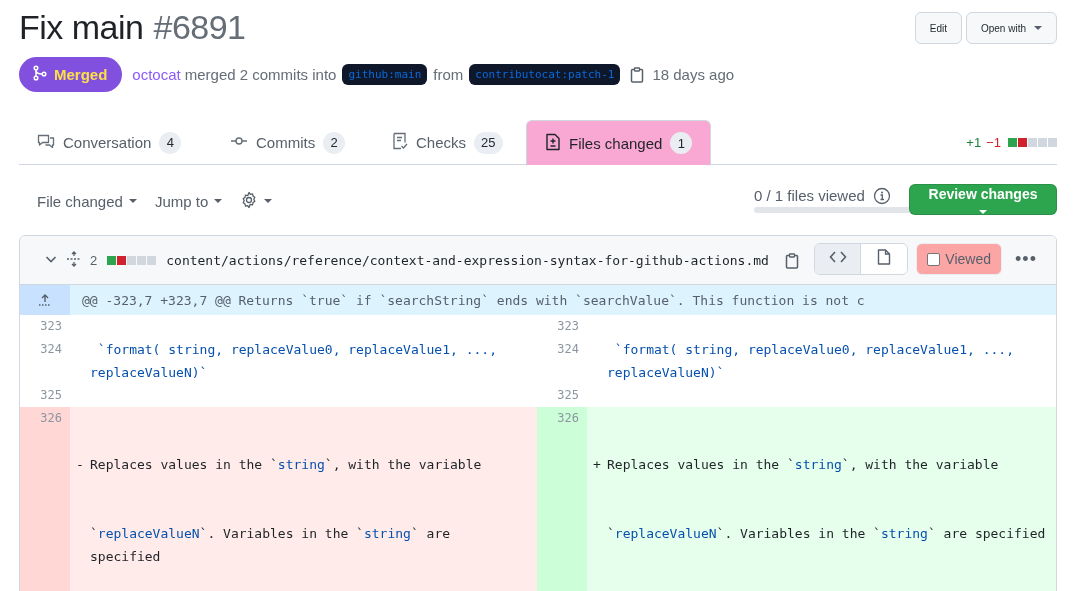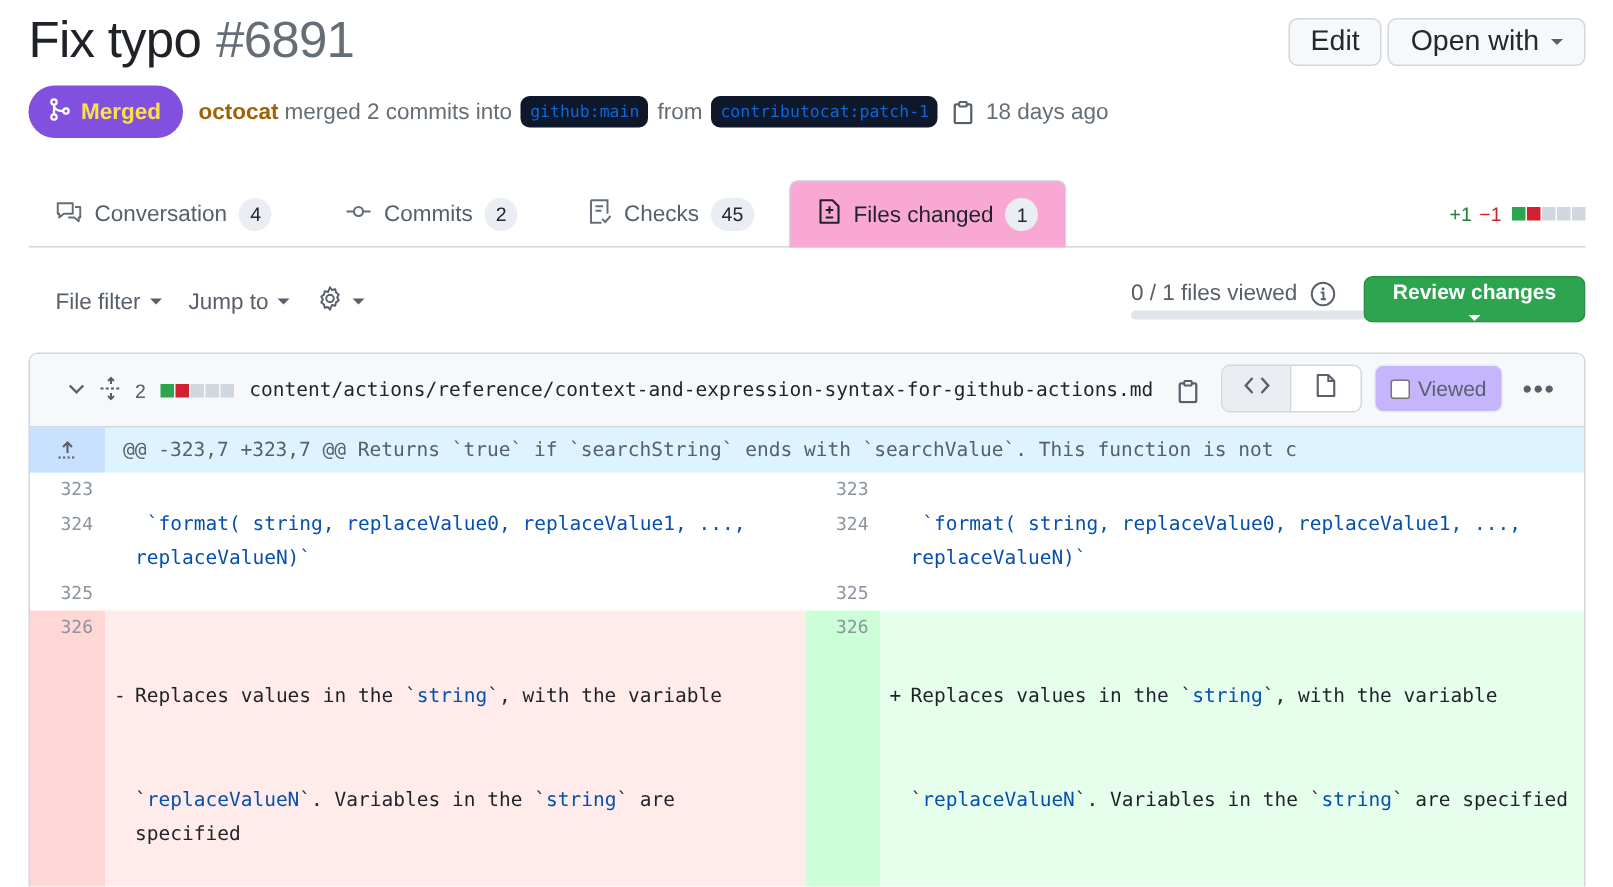--- a/index.html
+++ b/index.html
@@ -13,31 +13,31 @@
   .mono { font-family: "DejaVu Sans Mono", "Liberation Mono", monospace; }
 
   
   .title-row { position: absolute; left: 19px; top: 8px; display: flex; align-items: baseline; }
   .pr-title { font-size: 34px; font-weight: 400; color: #1f2328; letter-spacing: -0.5px; }
   .pr-number { font-size: 34px; font-weight: 300; color: #656d76; margin-left: 10px; letter-spacing: -0.5px; }
 
   .header-actions { position: absolute; right: 18px; top: 12px; display: flex; gap: 4px; }
   .btn {
     height: 32px; padding: 0 14px; border: 1px solid #d0d7de; border-radius: 6px;
-    background: #f6f8fa; font-size: 19px; color: #24292f; display: flex; align-items: center; gap: 8px;
+    background: #f6f8fa; font-size: 10px; color: #24292f; display: flex; align-items: center; gap: 8px;
     cursor: pointer;
   }
   .caret { width: 0; height: 0; border-left: 4px solid transparent; border-right: 4px solid transparent; border-top: 4px solid currentColor; display: inline-block; }
 
   .meta-row { position: absolute; left: 19px; top: 57px; display: flex; align-items: center; height: 35px; font-size: 15px; color: #656d76; }
   .state-badge {
     background: #8250df; color: #fde047; border-radius: 18px; height: 35px; padding: 0 15px 0 13px;
     display: flex; align-items: center; gap: 6px; font-weight: 700; font-size: 15px; margin-right: 10px;
   }
-  .meta-row .author { font-weight: 700; color: #a16207; margin-right: 4px; }
+  .meta-row .author { font-weight: 400; color: #8b5cf6; margin-right: 4px; }
   .branch {
     font-size: 11px; background: #0f172a; color: #0969da; border-radius: 6px; padding: 4px 6px; margin: 0 6px;
   }
   .copy-icon { margin: 0 8px 0 4px; display: inline-flex; }
 
   
   .tabs { position: absolute; left: 19px; top: 120px; width: 1038px; height: 45px; border-bottom: 1px solid #d0d7de; }
   .tab {
     position: absolute; top: 0; height: 45px; display: flex; align-items: center; gap: 8px;
     font-size: 15px; color: #656d76; cursor: pointer;
@@ -75,21 +75,21 @@
   
   .file { position: absolute; left: 19px; top: 235px; width: 1038px; height: 360px; border: 1px solid #d0d7de; border-radius: 6px 6px 0 0; overflow: hidden; }
   .file-header { height: 49px; background: #f6f8fa; border-bottom: 1px solid #d0d7de; position: relative; display: flex; align-items: center; }
   .fh-left { position: absolute; left: 24px; top: 0; height: 49px; display: flex; align-items: center; gap: 8px; font-size: 13px; color: #57606a; }
   .file-path { color: #1f2328; font-size: 13px; margin-left: 2px; }
   .fh-right { position: absolute; right: 14px; top: 7px; display: flex; align-items: center; gap: 8px; }
   .seg { display: flex; border: 1px solid #d0d7de; border-radius: 6px; overflow: hidden; height: 32px; }
   .seg div { width: 46px; display: flex; align-items: center; justify-content: center; cursor: pointer; }
   .seg .on { background: #eaeef2; border-right: 1px solid #d0d7de; }
   .seg .off { background: #fff; }
-  .viewed-box { height: 32px; padding: 0 10px; border: 1px solid #eaeef2; border-radius: 6px; background: #c4b5fd; display: flex; align-items: center; gap: 5px; font-size: 14px; color: #57606a; cursor: pointer; }
+  .viewed-box { height: 32px; padding: 0 10px; border: 1px solid #eaeef2; border-radius: 6px; background: #fca5a5; display: flex; align-items: center; gap: 5px; font-size: 14px; color: #57606a; cursor: pointer; }
   .checkbox { width: 13px; height: 13px; border: 1px solid #767676; border-radius: 2px; background: #fff; }
   .kebab { width: 32px; height: 32px; display: flex; align-items: center; justify-content: center; font-size: 18px; color: #57606a; letter-spacing: 1px; cursor: pointer; }
 
   .hunk { height: 30px; background: #ddf4ff; display: flex; align-items: center; font-size: 13px; color: #57606a; }
   .hunk-expander { width: 50px; height: 30px; background: #c8e1ff; display: flex; align-items: center; justify-content: center; cursor: pointer; }
   .hunk-text { padding-left: 12px; white-space: nowrap; }
 
   
   .diff { display: grid; grid-template-columns: 50px 467px 50px 469px; font-size: 13px; line-height: 23px; }
   .ln { color: #8c959f; text-align: right; padding-right: 8px; font-size: 12px; cursor: pointer; }
@@ -99,21 +99,21 @@
   .add-ln { background: #ccffd8; }
   .add-code { background: #e6ffec; }
   .tok { color: #0550ae; }
   .marker { margin-left: -14px; display: inline-block; width: 14px; }
   .code-line { display: block; }
 </style>
 </head>
 <body>
 
 <div class="title-row">
-  <span class="pr-title">Fix typo</span>
+  <span class="pr-title">Fix main</span>
   <span class="pr-number">#6891</span>
 </div>
 
 <div class="header-actions">
   <div class="btn">
       <span>Edit</span>
     </div>
   <div class="btn">
     <span>Open with</span>
     <span class="caret" style="color:#57606a"></span>
@@ -169,21 +169,21 @@
   </div>
   <div class="tab" style="left:373px">
     <span>
       <svg width="16" height="18" viewBox="0 0 16 18">
           <path d="M2 1.5h11v9M2 1.5v15h7" fill="none" stroke="#656d76" stroke-width="1.3"></path>
           <path d="M5 5.5h5M5 8.5h4" stroke="#656d76" stroke-width="1.3"></path>
           <path d="M9.5 14l2 2 3.5-4" fill="none" stroke="#656d76" stroke-width="1.3"></path>
         </svg>
     </span>
     <span class="lbl">Checks</span>
-    <span class="counter">45</span>
+    <span class="counter">25</span>
   </div>
   <div class="tab active" style="left:507px">
     <span>
       <svg width="16" height="18" viewBox="0 0 16 18">
           <path d="M2 1.5h8l4 4v11h-12z" fill="none" stroke="#1f2328" stroke-width="1.4" stroke-linejoin="round"></path>
           <path d="M8 5.5v5M5.5 8h5M5.5 13h5" stroke="#1f2328" stroke-width="1.4"></path>
         </svg>
     </span>
     <span class="lbl">Files changed</span>
     <span class="counter">1</span>
@@ -197,21 +197,21 @@
       <span class="blk" style="background:#d0d7de"></span>
       <span class="blk" style="background:#d0d7de"></span>
       <span class="blk" style="background:#d0d7de"></span>
     </span>
   </div>
 </div>
 
 <div class="toolbar">
   <div class="tb-left">
     <div class="tb-item">
-      <span>File filter</span>
+      <span>File changed</span>
       <span class="caret"></span>
     </div>
     <div class="tb-item">
       <span>Jump to</span>
       <span class="caret"></span>
     </div>
     <div class="tb-item">
       <span>
         <svg width="18" height="18" viewBox="0 0 18 18">
             <path d="M9 1.5l1.3 1.8 2.2-.5.5 2.2 1.8 1.3-1 2 1 2-1.8 1.3-.5 2.2-2.2-.5L9 16.5l-1.3-1.8-2.2.5-.5-2.2-1.8-1.3 1-2-1-2 1.8-1.3.5-2.2 2.2.5z" fill="none" stroke="#57606a" stroke-width="1.3" stroke-linejoin="round"></path>

